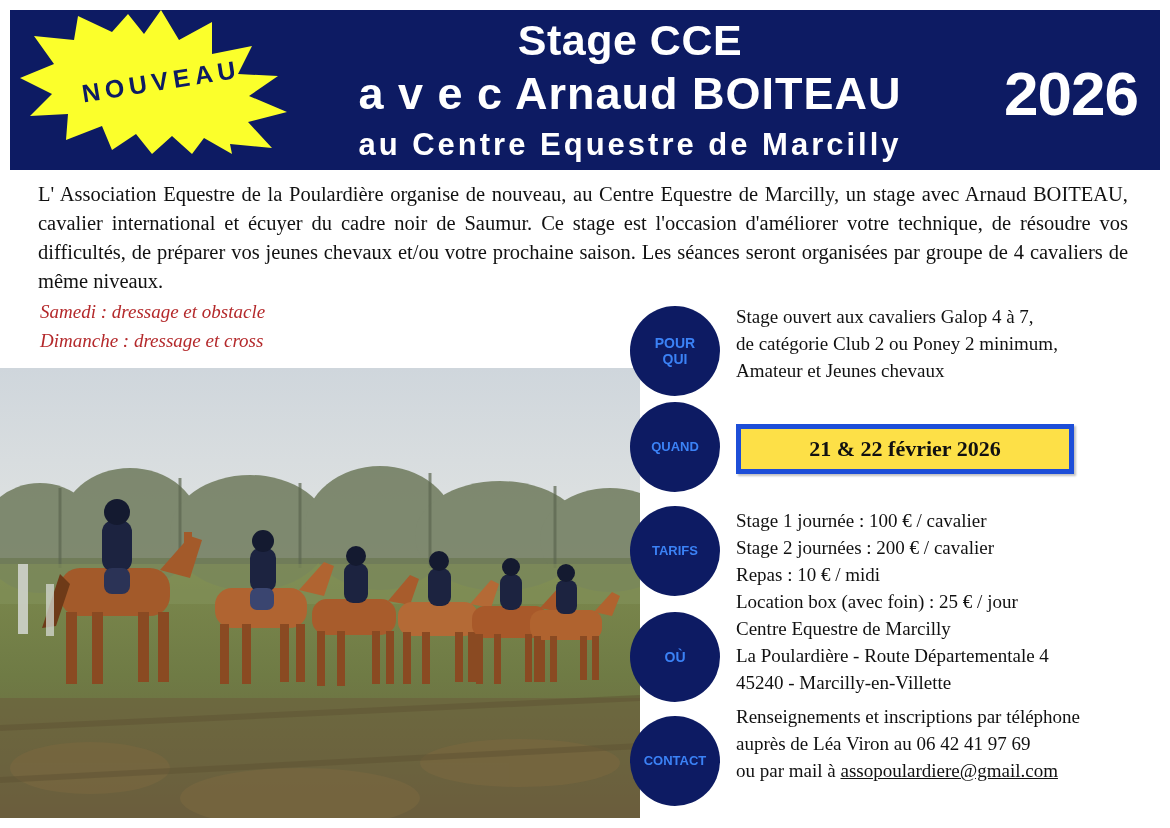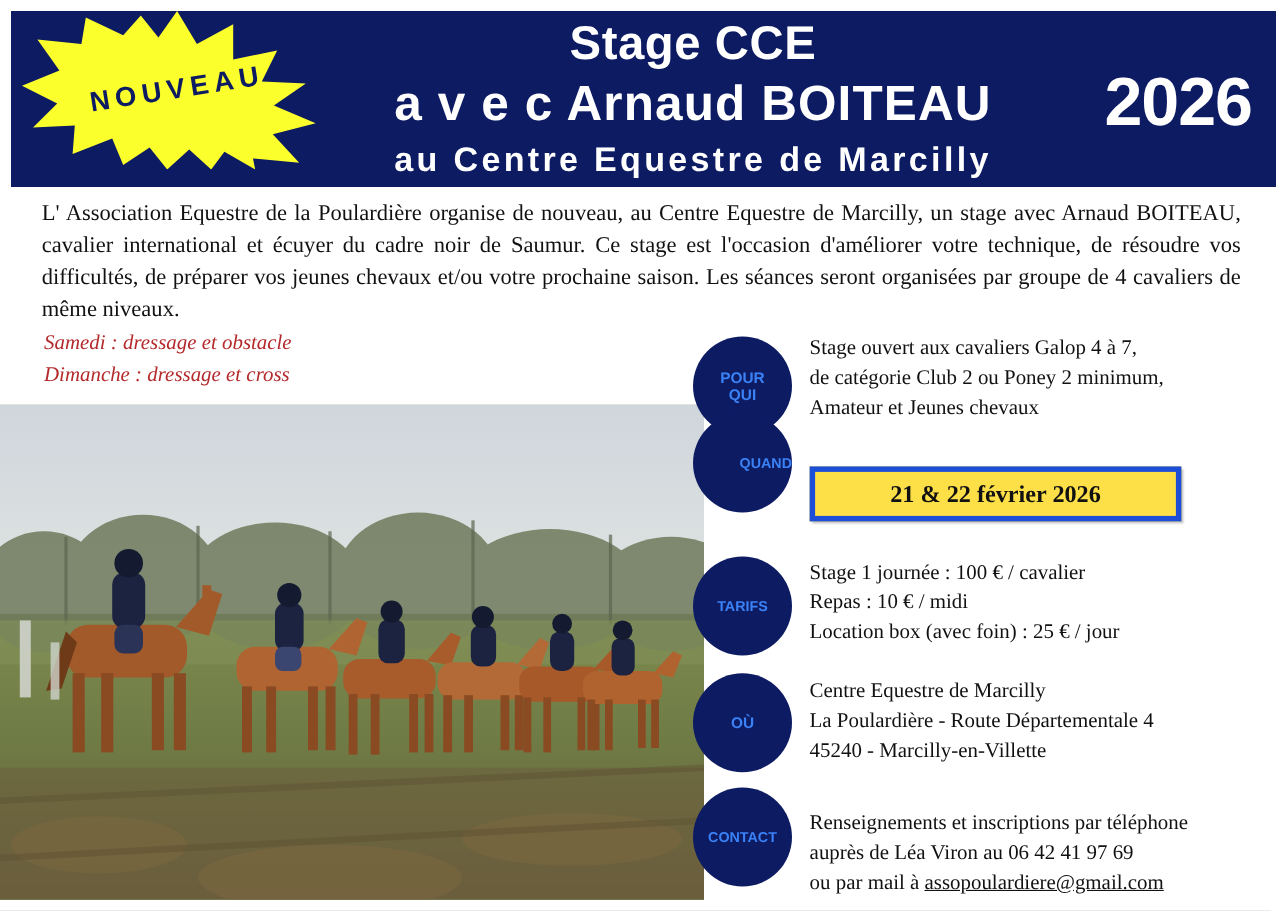--- a/index.html
+++ b/index.html
@@ -328,49 +328,50 @@
   <div class="badge badge-col small" style="top:306px;">
     <span>POUR</span>
     <span>QUI</span>
   </div>
   <div class="info-text" style="top:304px;">
     <div>Stage ouvert aux cavaliers Galop 4 à 7,</div>
     <div>de catégorie Club 2 ou Poney 2 minimum,</div>
     <div> Amateur et Jeunes chevaux</div>
   </div>
 
-  <div class="badge badge-col tiny" style="top:376px;align-items:flex-end;">
+  <div class="badge badge-col tiny" style="top:402px;">
     <span>QUAND</span>
   </div>
   <div class="highlight">
     <span>21 &amp; 22 février 2026</span>
   </div>
 
   <div class="badge badge-col tiny" style="top:506px;">
     <span>TARIFS</span>
   </div>
   <div class="info-text" style="top:508px;">
     <div>Stage 1 journée : 100 € / cavalier</div>
+    <div>Stage 2 journées : 200 € / cavalier</div>
     <div>Repas : 10 € / midi</div>
     <div>Location box (avec foin) : 25 € / jour</div>
   </div>
 
   <div class="badge badge-col small" style="top:612px;">
     <span>OÙ</span>
   </div>
   <div class="info-text" style="top:616px;">
     <div>Centre Equestre de Marcilly</div>
     <div>La Poulardière - Route Départementale 4</div>
     <div>45240 - Marcilly-en-Villette</div>
   </div>
 
   <div class="badge badge-col tiny" style="top:716px;">
     <span>CONTACT</span>
   </div>
-  <div class="info-text" style="top:736px;">
+  <div class="info-text" style="top:704px;">
     <div>Renseignements et inscriptions par téléphone</div>
     <div>auprès de Léa Viron au 06 42 41 97 69</div>
     <div>
       <span>ou par mail à </span><span class="mail-link">assopoulardiere@gmail.com</span>
     </div>
   </div>
 
 </div>
 
 </body></html>

